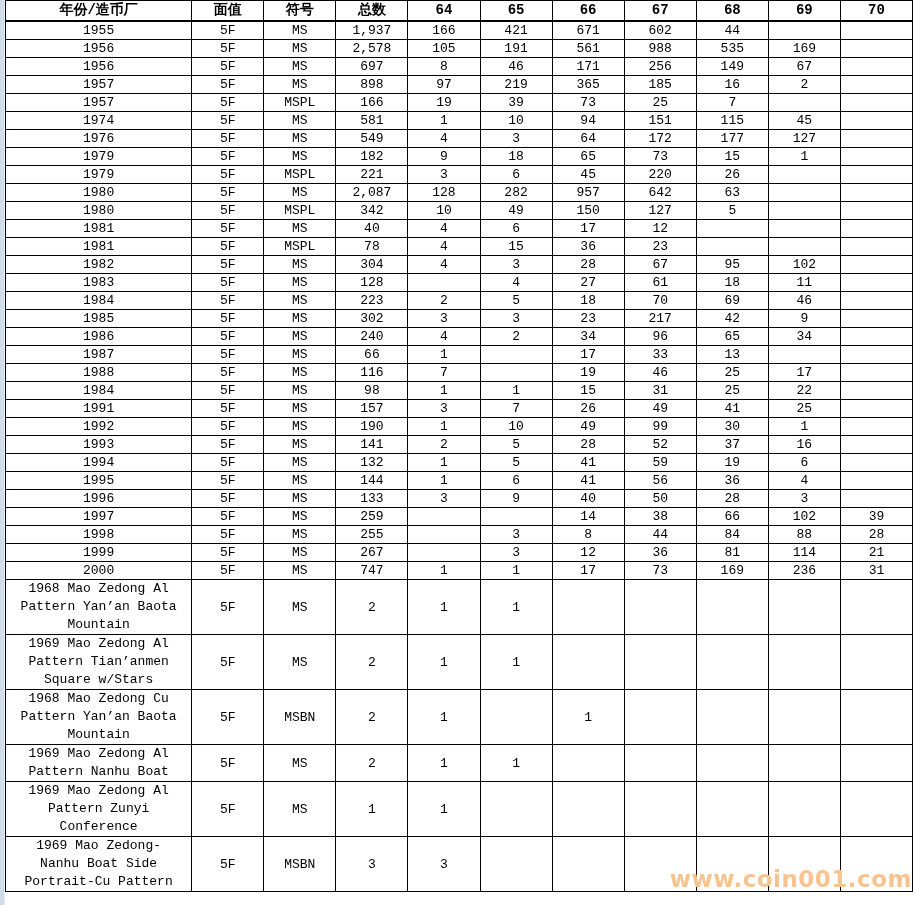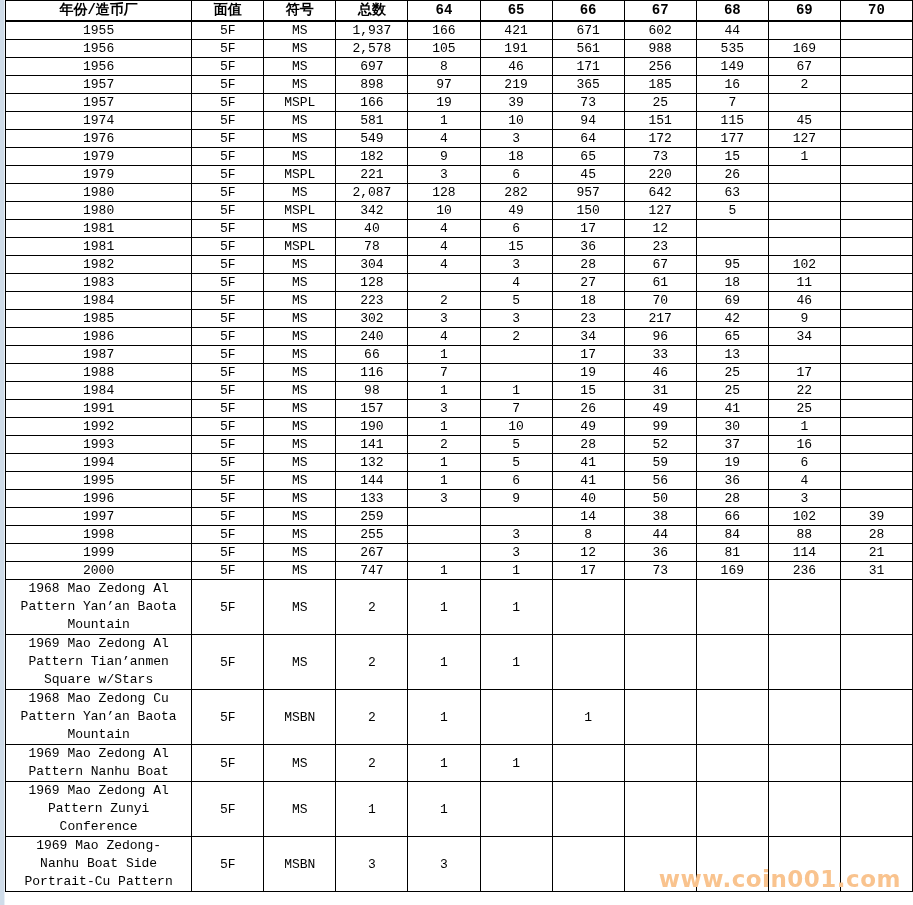--- a/index.html
+++ b/index.html
@@ -30,21 +30,21 @@
     font-weight:bold; font-size:14px; height:19px; line-height:19px;
     border-bottom-width:2px;
     text-align:center;
   }
   tbody tr.year-row td { height:17px; }
   tbody tr.multi-row td { height:auto; }
   tbody tr.multi-row td.name-cell {
     white-space:normal; line-height:18px; padding:0 14px;
   }
   .watermark {
-    position:absolute; right:12px; bottom:13px;
+    position:absolute; right:1px; bottom:13px;
     font-family:"DejaVu Sans","Liberation Sans",sans-serif;
     font-weight:bold; font-size:23px; letter-spacing:0.5px;
     color:#f9c38e; pointer-events:none;
   }
 </style>
 </head>
 <body>
 
 <div class="left-strip"></div>
 

